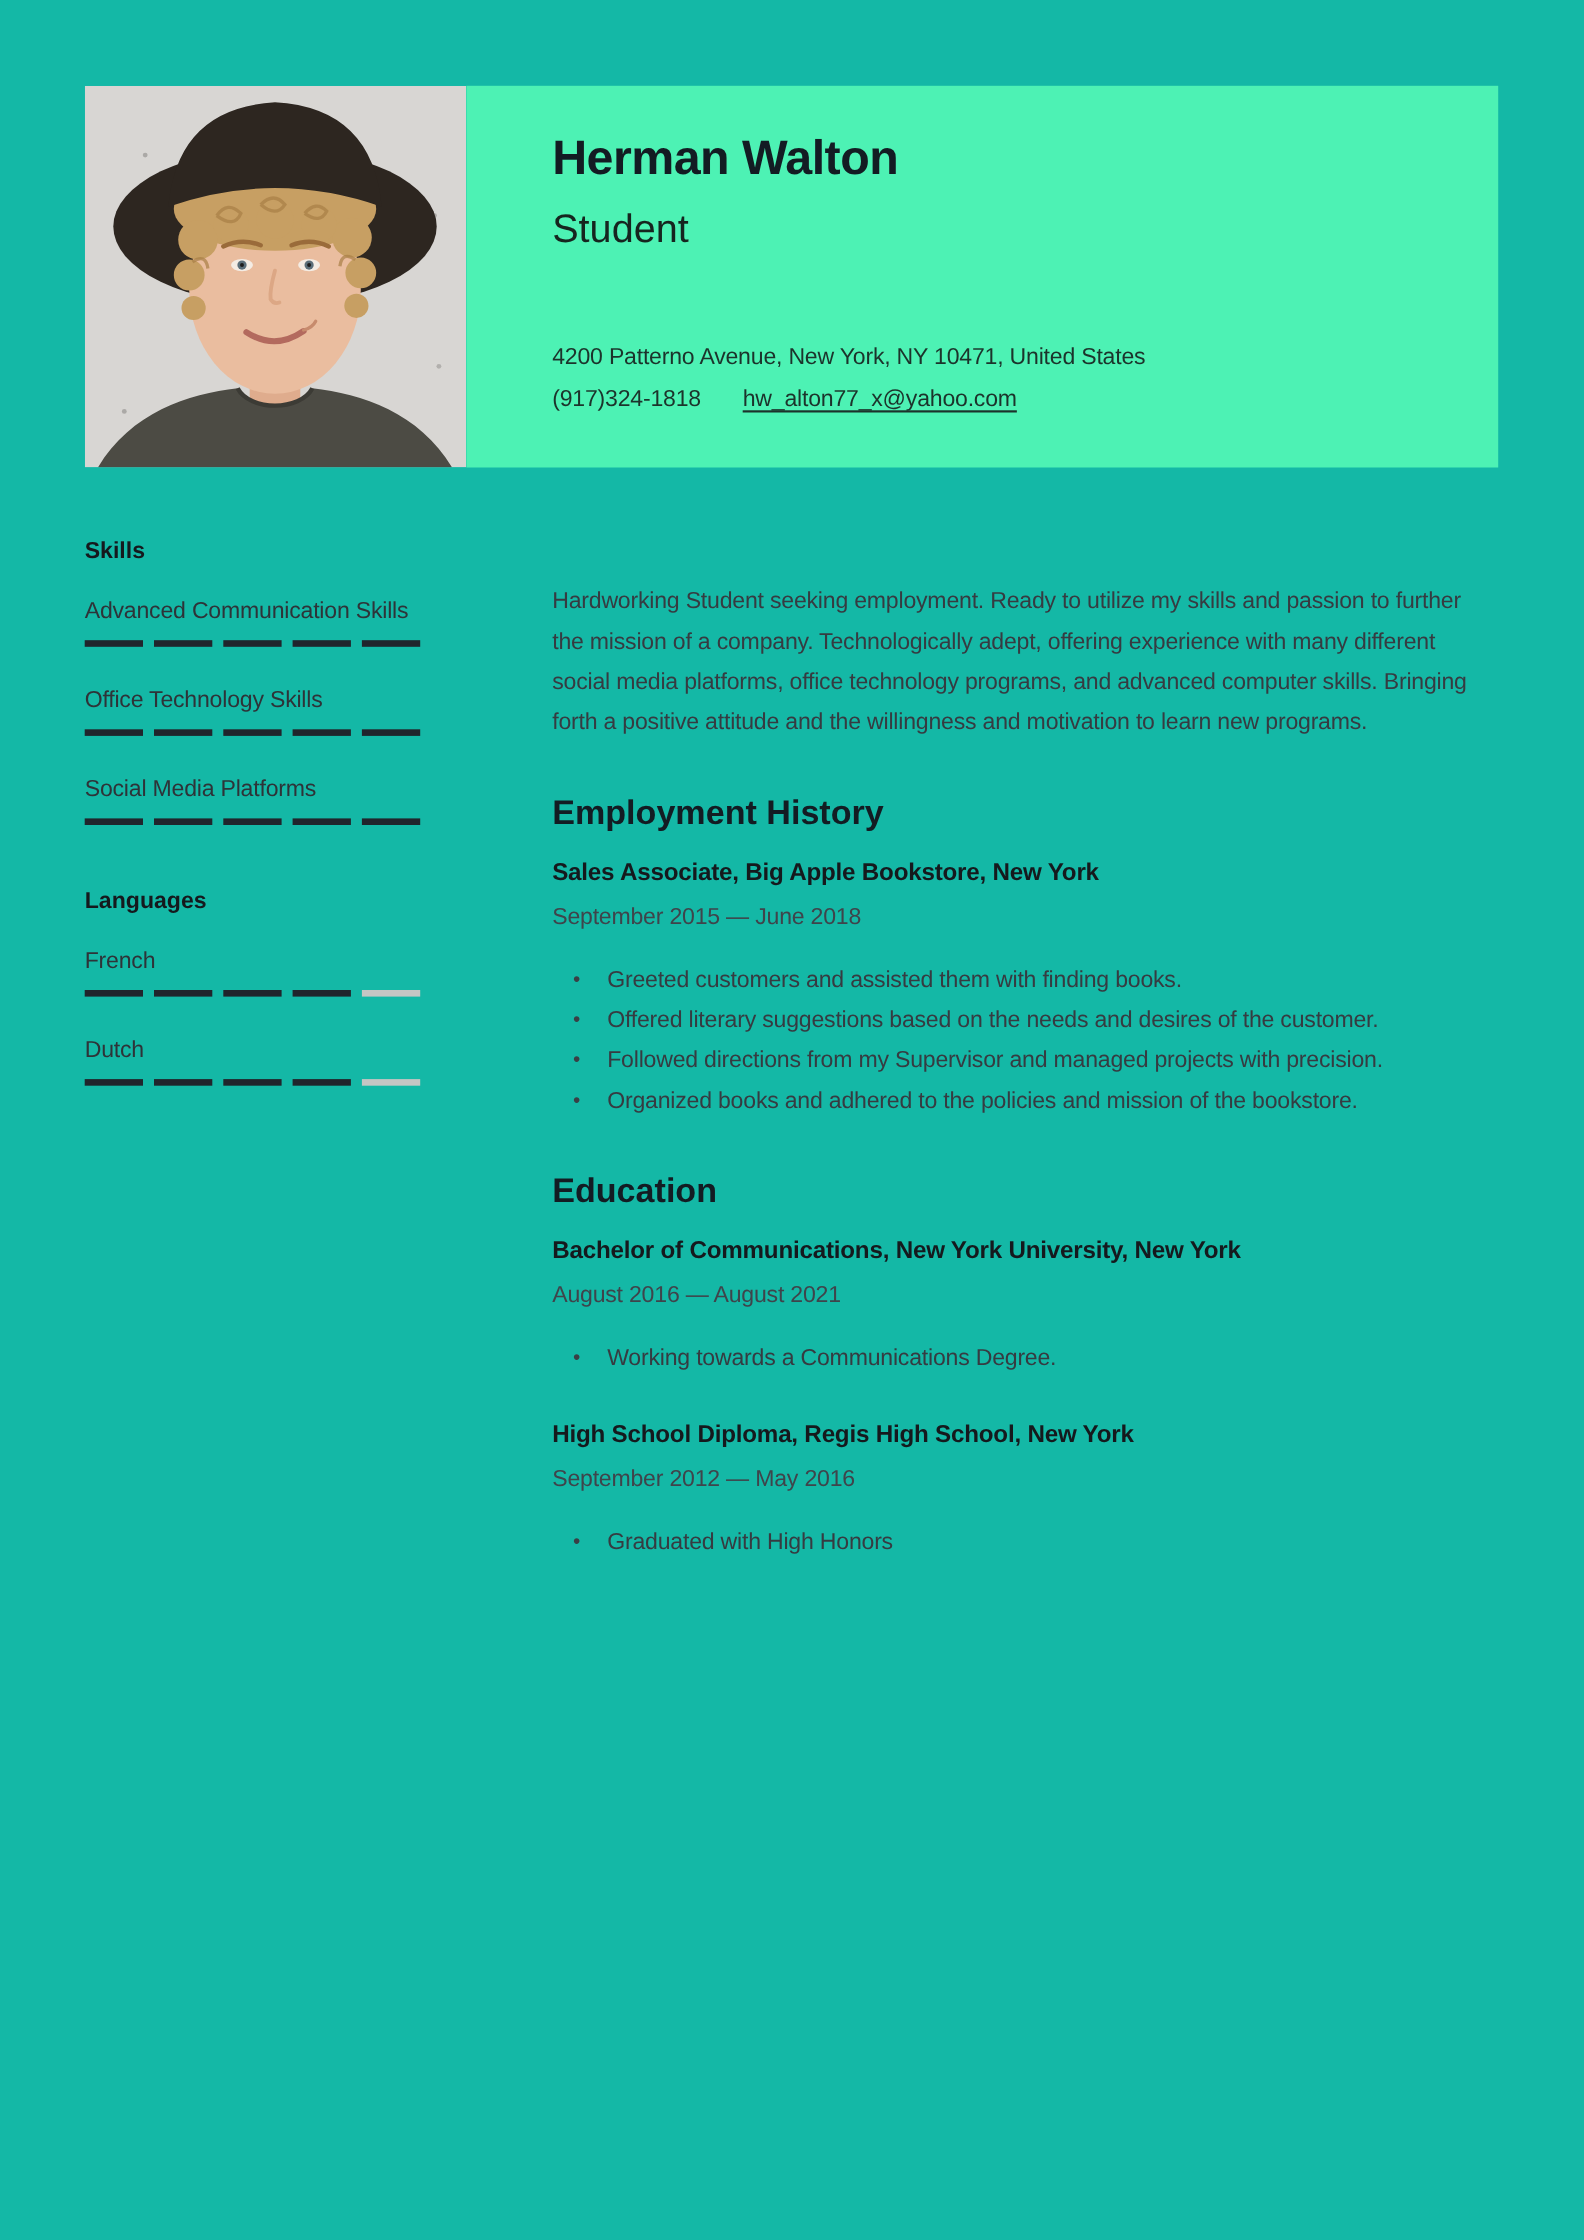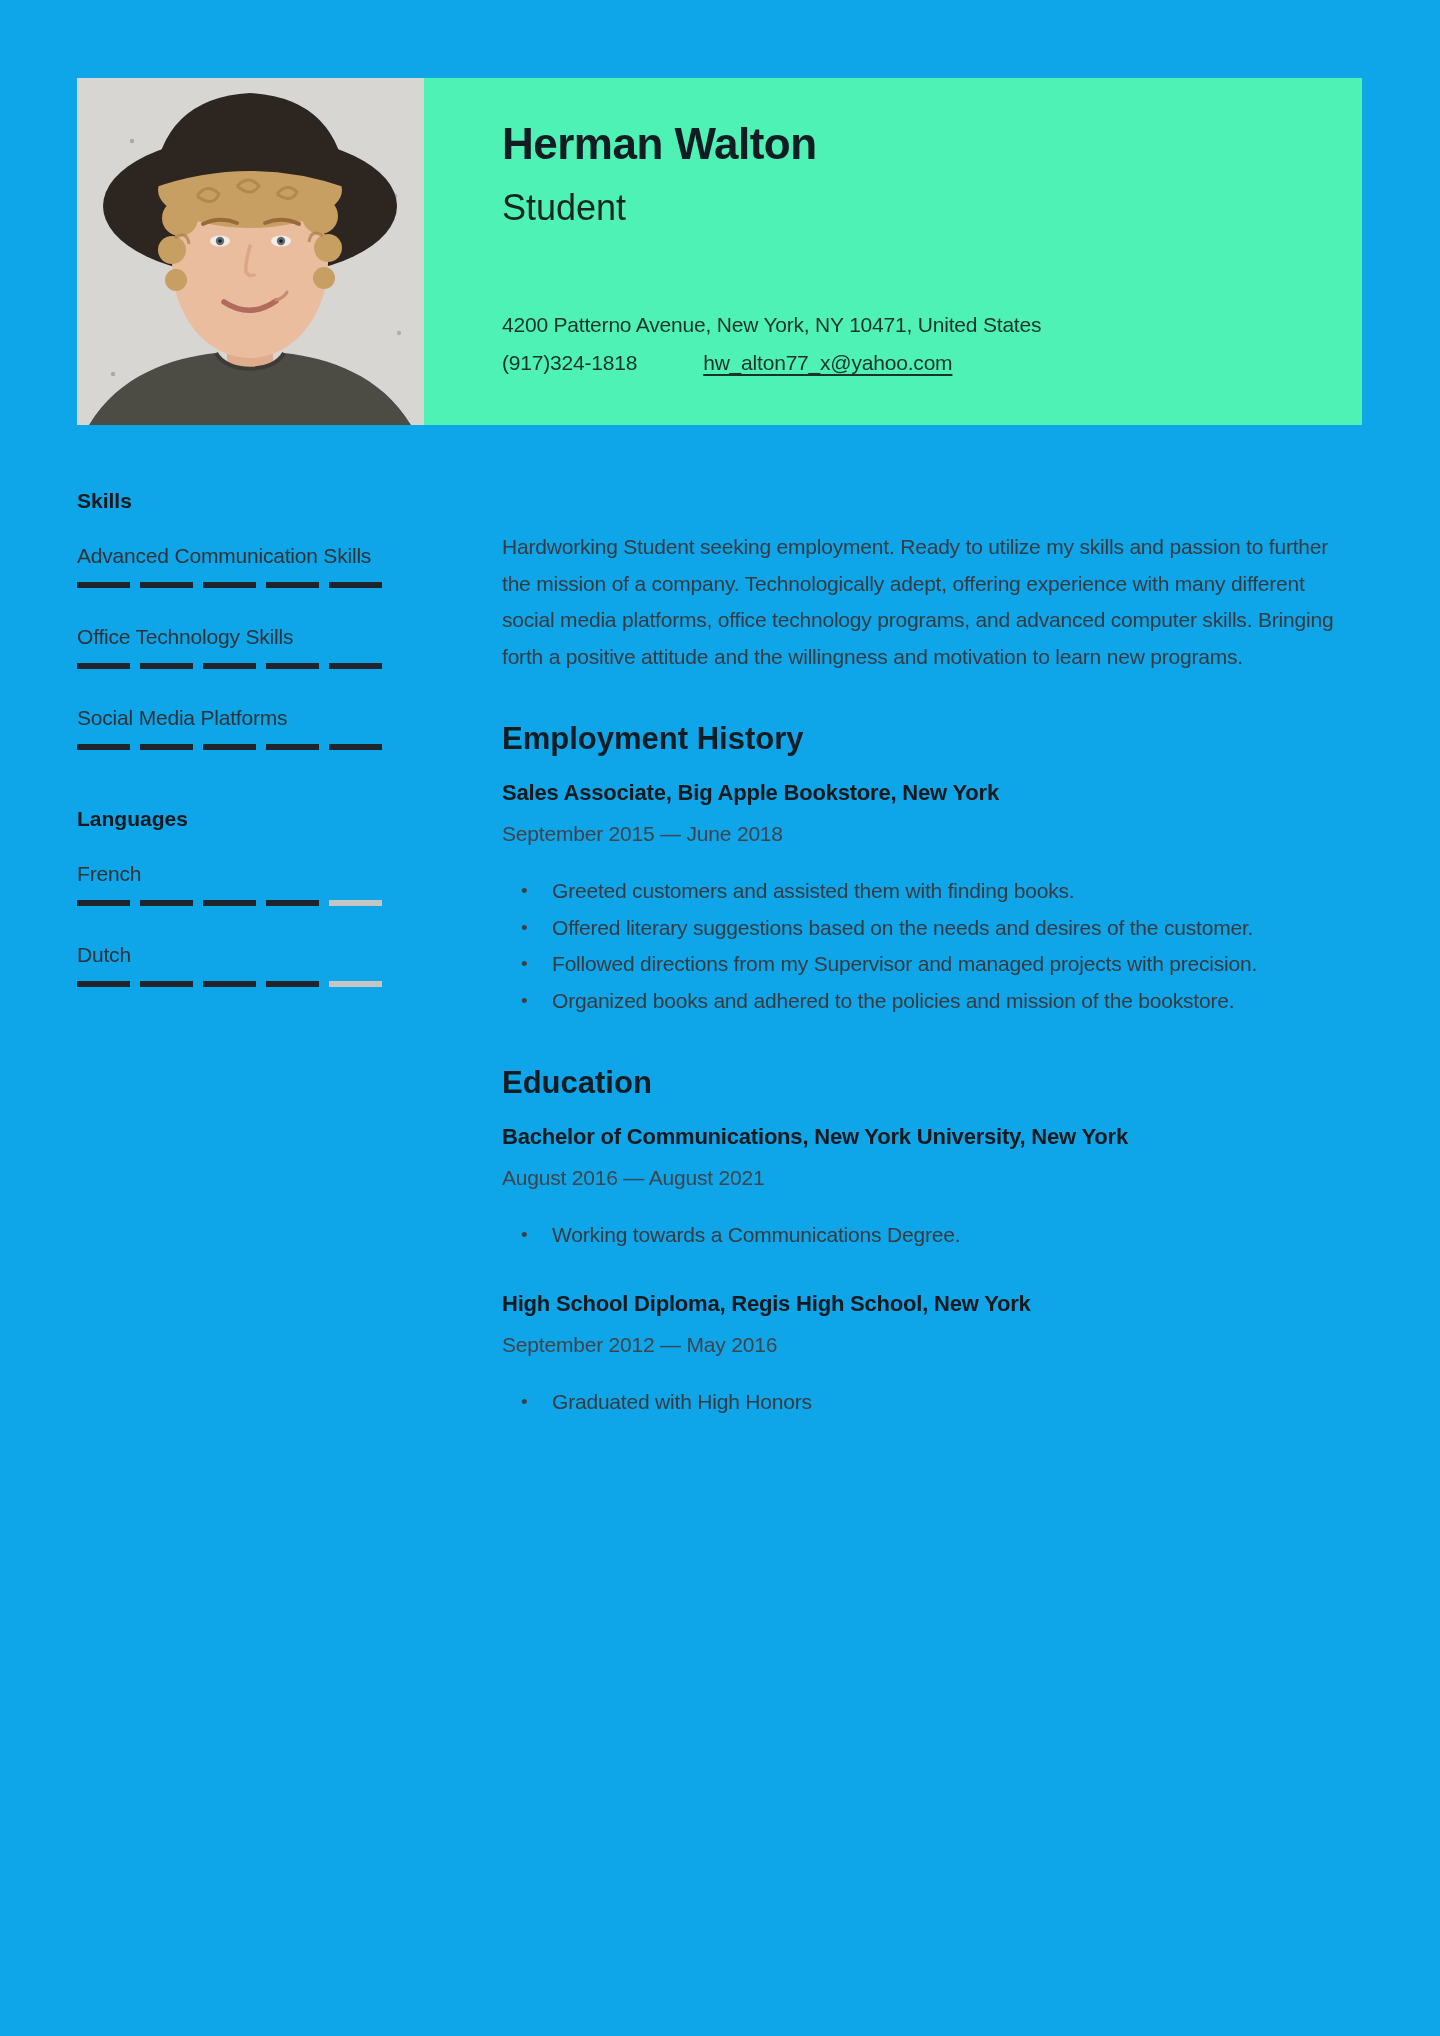--- a/index.html
+++ b/index.html
@@ -5,40 +5,40 @@
   :root { --accent: #4df2b4; }
   * { box-sizing: border-box; margin: 0; padding: 0; }
   html, body { background: #ffffff; }
   body {
     width: 1440px; height: 2036px;
     font-family: "Liberation Sans", "DejaVu Sans", sans-serif;
     color: #363b41;
     position: relative;
     margin: 0 auto;
   }
-  .page { position: absolute; inset: 0; background: #0ea5e9; }
+  .page { position: absolute; inset: 0; background: #14b8a6; }
 
   
   .header {
     position: absolute; left: 77px; top: 78px; right: 78px; height: 347px;
     display: flex;
   }
   .photo { width: 347px; height: 347px; flex: none; overflow: hidden; }
   .photo svg { display: block; width: 347px; height: 347px; }
   .header-band {
     flex: 1; background: var(--accent, #4df2b4);
     padding: 42px 30px 0 78px;
   }
   .name {
     font-size: 44px; font-weight: 700; line-height: 48px;
     letter-spacing: -0.5px; color: #131c23;
   }
   .job-title { font-size: 36px; line-height: 36px; margin-top: 22px; color: #16251f; }
   .contact { margin-top: 80px; font-size: 21px; line-height: 38px; color: #1c332b; letter-spacing: -0.2px; }
-  .contact-row { display: flex; align-items: flex-end; gap: 28px; }
+  .contact-row { display: flex; align-items: flex-end; }
   .email {
     margin-left: 38px; color: #1c332b;
     text-decoration: underline; text-underline-offset: 4px; text-decoration-thickness: 1.5px;
   }
 
   
   .content { position: absolute; left: 77px; top: 425px; right: 78px; display: flex; }
   .sidebar { width: 305px; flex: none; margin-right: 120px; padding-top: 63px; }
   .side-heading { font-size: 21px; font-weight: 700; line-height: 26px; color: #15191d; margin-bottom: 24px; }
   .skill { margin-bottom: 31px; }

